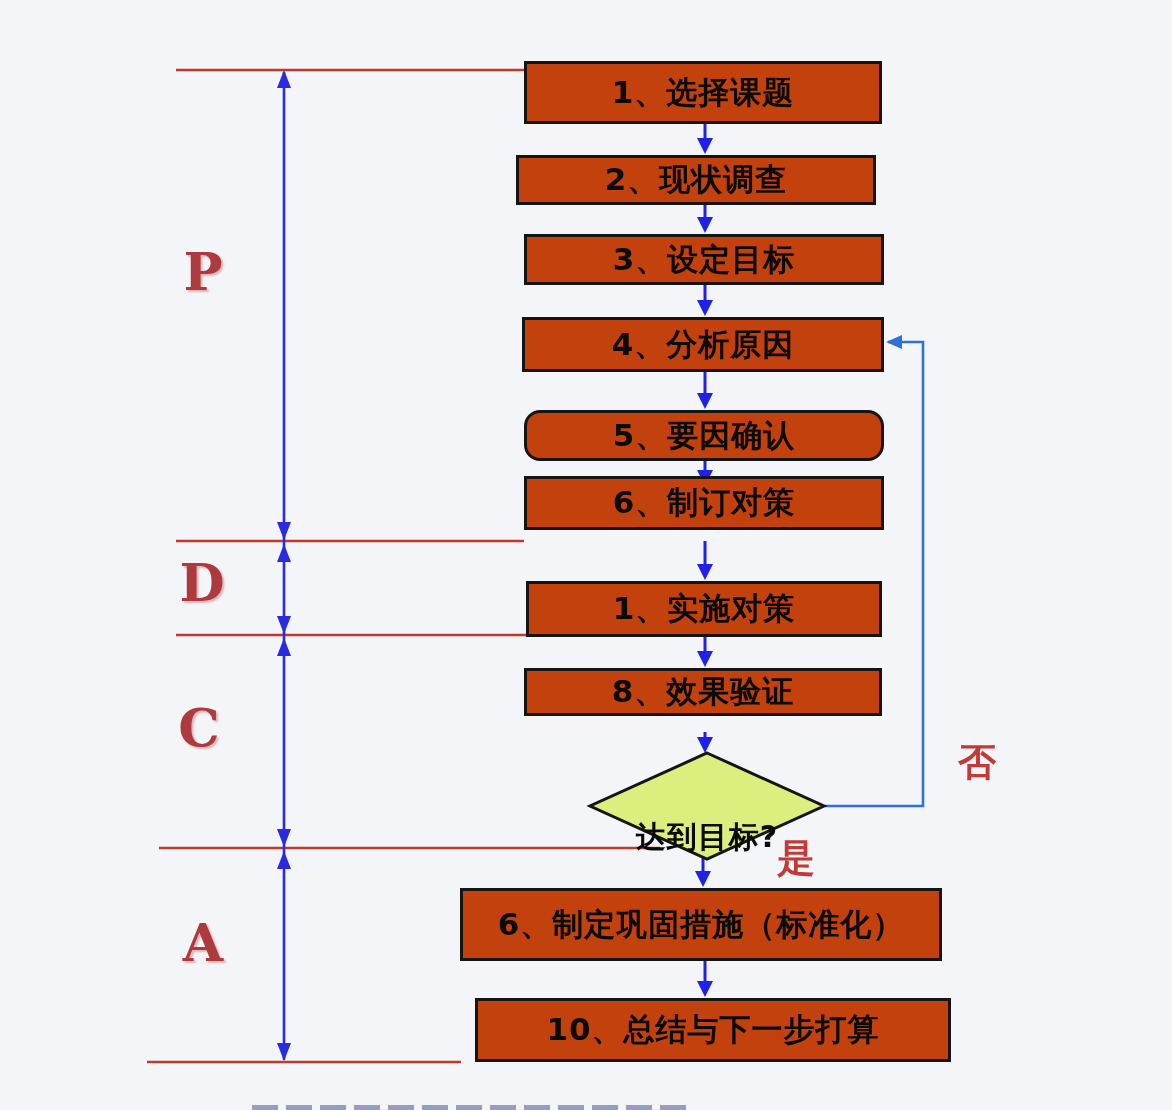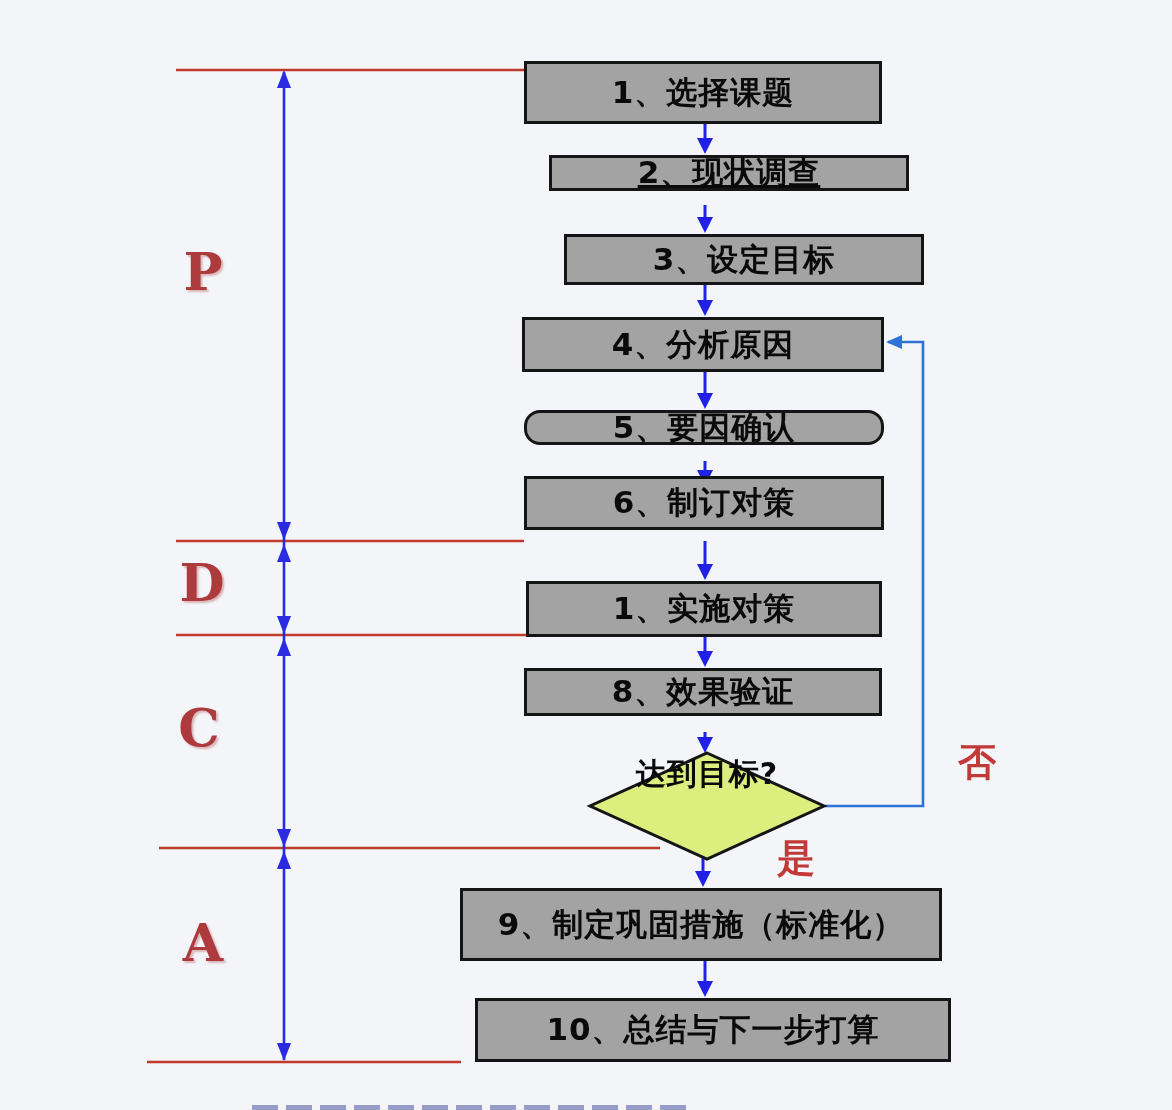--- a/index.html
+++ b/index.html
@@ -2,28 +2,28 @@
 <html><head>
 <meta charset="utf-8">
 <style>
   html,body{margin:0;padding:0;background:#f3f5f9;}
   .stage{
     position:relative;width:1172px;height:1110px;background:#f3f5f9;
     font-family:"DejaVu Sans","Liberation Sans",sans-serif;overflow:hidden;
   }
   .layer{position:absolute;left:0;top:0;width:1172px;height:1110px;}
   .flow-box{
-    position:absolute;background:#a3a3a3;border:3px solid #151515;
+    position:absolute;background:#c2410c;border:3px solid #151515;
     display:flex;align-items:center;justify-content:center;
     font-weight:bold;font-size:31px;color:#0a0a0a;letter-spacing:1px;
     box-sizing:border-box;white-space:nowrap;
   }
   .decision-label{
     position:absolute;left:591px;top:754px;width:232px;height:104px;
-    display:flex;align-items:flex-start;justify-content:center;
+    display:flex;align-items:flex-end;justify-content:center;
     font-weight:bold;font-size:30px;color:#0a0a0a;letter-spacing:1px;
   }
   .phase-label{
     position:absolute;width:72px;text-align:center;line-height:1;
     font-family:"DejaVu Serif","Liberation Serif",serif;
     font-weight:bold;font-size:52px;color:#ad3b3d;
     text-shadow:2px 2px 2px rgba(173,59,61,0.35);
   }
   .branch-label{
     position:absolute;width:48px;height:42px;text-align:center;line-height:42px;
@@ -122,43 +122,43 @@
         <rect x="558" y="1105" width="26" height="5"></rect>
       <rect x="592" y="1105" width="26" height="5"></rect>
         <rect x="626" y="1105" width="26" height="5"></rect>
       <rect x="660" y="1105" width="26" height="5"></rect>
     </g>
   </svg>
 
   <div class="flow-box" style="left:524px;top:61px;width:358px;height:63px;">
     <span>1、选择课题</span>
   </div>
-  <div class="flow-box" style="left:549px;top:155px;width:360px;height:36px;text-decoration:underline;">
+  <div class="flow-box" style="left:516px;top:155px;width:360px;height:50px;">
     <span>2、现状调查</span>
   </div>
-  <div class="flow-box" style="left:524px;top:234px;width:360px;height:51px;margin-left:40px;">
+  <div class="flow-box" style="left:524px;top:234px;width:360px;height:51px;">
     <span>3、设定目标</span>
   </div>
   <div class="flow-box" style="left:522px;top:317px;width:362px;height:55px;">
     <span>4、分析原因</span>
   </div>
-  <div class="flow-box" style="left:524px;top:410px;width:360px;height:35px;border-radius:16px;">
+  <div class="flow-box" style="left:524px;top:410px;width:360px;height:51px;border-radius:16px;">
     <span>5、要因确认</span>
   </div>
   <div class="flow-box" style="left:524px;top:476px;width:360px;height:54px;">
     <span>6、制订对策</span>
   </div>
   <div class="flow-box" style="left:526px;top:581px;width:356px;height:56px;">
     <span>1、实施对策</span>
   </div>
   <div class="flow-box" style="left:524px;top:668px;width:358px;height:48px;">
     <span>8、效果验证</span>
   </div>
   <div class="flow-box" style="left:460px;top:888px;width:482px;height:73px;">
-    <span>9、制定巩固措施（标准化）</span>
+    <span>6、制定巩固措施（标准化）</span>
   </div>
   <div class="flow-box" style="left:459px;top:998px;width:476px;height:64px;margin-left:16px;">
     <span>10、总结与下一步打算</span>
   </div>
 
   <div class="decision-label">
     <span>达到目标?</span>
   </div>
 
   <div class="phase-label" style="left:167px;top:246px;">P</div>

